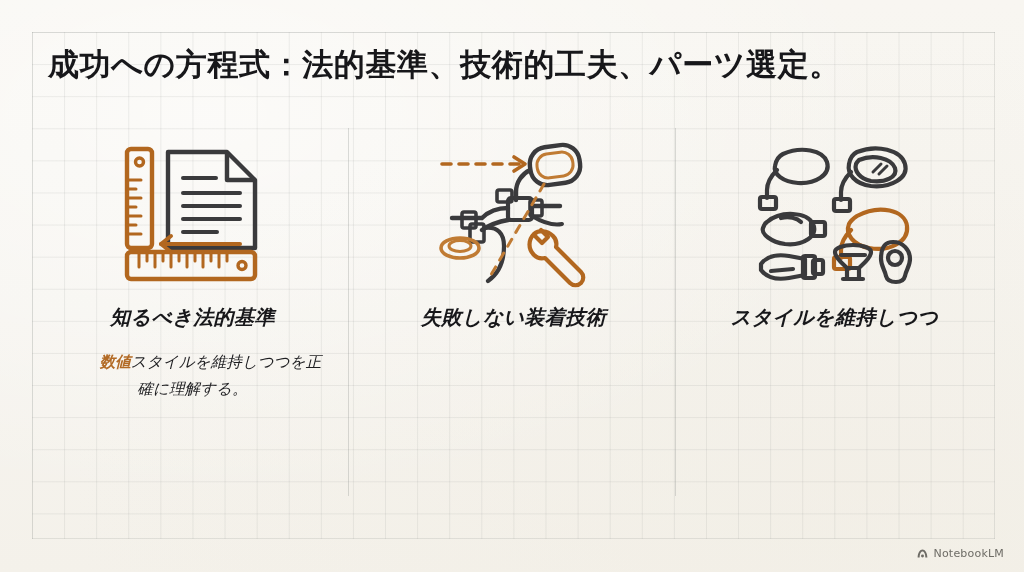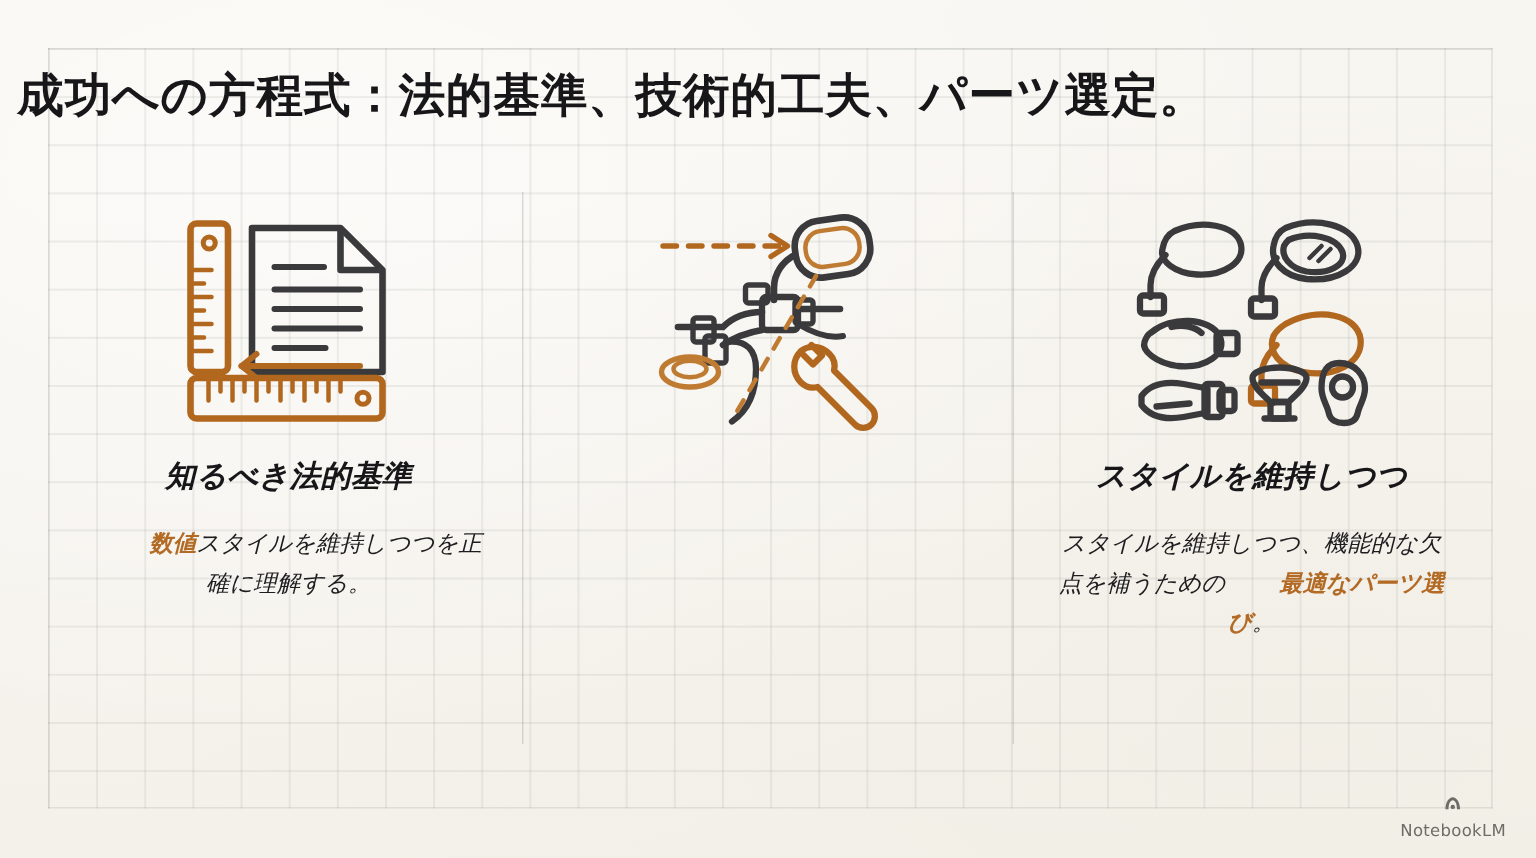--- a/index.html
+++ b/index.html
@@ -69,27 +69,28 @@
       radial-gradient(ellipse at 85% 85%, rgba(240,236,226,0.5), rgba(255,255,255,0) 65%);
     pointer-events: none;
   }
 
   
   .title {
     position: absolute;
     left: 0;
     top: 44px;
     width: 816px;
-    text-align: center;
+    text-align: left;
     font-size: 31px;
     font-weight: bold;
     letter-spacing: 0.6px;
     color: #17171a;
     line-height: 1.3;
     white-space: nowrap;
+    padding-left: 48px;
   }
 
   
   .columns {
     position: absolute;
     left: 32px;
     top: 128px;
     width: 963px;
     height: 368px;
     display: flex;
@@ -151,21 +152,20 @@
   .watermark {
     position: absolute;
     right: 20px;
     bottom: 12px;
     display: flex;
     align-items: center;
     gap: 5px;
     color: #6e6c66;
     font-size: 11px;
     letter-spacing: 0.2px;
-    flex-direction: column;
   }
   .watermark svg { display: block; }
 </style>
 </head>
 <body>
 
 <div id="slide">
 
   <div class="paper-tint"></div>
   <div class="grid-layer"></div>
@@ -269,20 +269,21 @@
           <line x1="118" y1="46" x2="62" y2="142" stroke="#c07b33" stroke-width="3" stroke-linecap="round" stroke-dasharray="8 8"></line>
 
           <g stroke="#b2671f" stroke-width="4.2" stroke-linejoin="round" stroke-linecap="round" fill="none">
             <path d="M108 96 C102 102 102 111 108 117 C111 120 115 121 119 120 L144 145
                      C147 148 152 148 155 145 C158 142 158 137 155 134 L130 109
                      C131 105 130 101 127 98 C121 92 113 92 108 96 Z"></path>
             <path d="M109 98 L116 105 L122 99 L115 92"></path>
           </g>
         </svg>
       </div>
+      <div class="col-heading">失敗しない装着技術</div>
     </div>
 
     <div class="col">
       <div class="icon-box">
         <svg width="180" height="150" viewBox="0 0 180 150" fill="none">
 
           <g stroke="#3a3a3c" stroke-width="4.2" stroke-linecap="round" stroke-linejoin="round" fill="none">
             <path d="M38 16 C56 8 78 12 82 24 C86 37 70 46 53 45 C38 44 28 36 30 28 C31 22 34 18 38 16 Z"></path>
             <path d="M32 32 C26 38 22 44 22 52 L22 60"></path>
             <rect x="15" y="59" width="16" height="12" rx="2"></rect>
@@ -325,23 +326,20 @@
             <path d="M98 141 H118"></path>
           </g>
 
           <g stroke="#3a3a3c" stroke-width="4.2" stroke-linecap="round" stroke-linejoin="round" fill="none">
             <path d="M148 104 C158 104 165 112 165 121 C165 128 161 132 160 138 C159 142 156 144 151 144 C146 144 142 142 141 138 C140 132 136 128 136 121 C136 112 138 104 148 104 Z"></path>
             <circle cx="150" cy="120" r="7"></circle>
           </g>
         </svg>
       </div>
       <div class="col-heading">スタイルを維持しつつ</div>
-      <div class="col-body">
-        <span>スタイルを維持しつつ、機能的な欠点を補うための</span><span class="hl">最適なパーツ選び</span><span>。</span>
-      </div>
     </div>
 
   </div>
 
   <div class="watermark">
     <span>
       <svg width="13" height="13" viewBox="0 0 16 16">
         <path d="M2 13 C2 7 5 3 8 3 C11 3 14 7 14 13 L11.5 13 C11.5 8.5 10 5.5 8 5.5 C6 5.5 4.5 8.5 4.5 13 Z" fill="#6e6c66"></path>
         <circle cx="8" cy="11" r="1.8" fill="#6e6c66"></circle>
       </svg>

